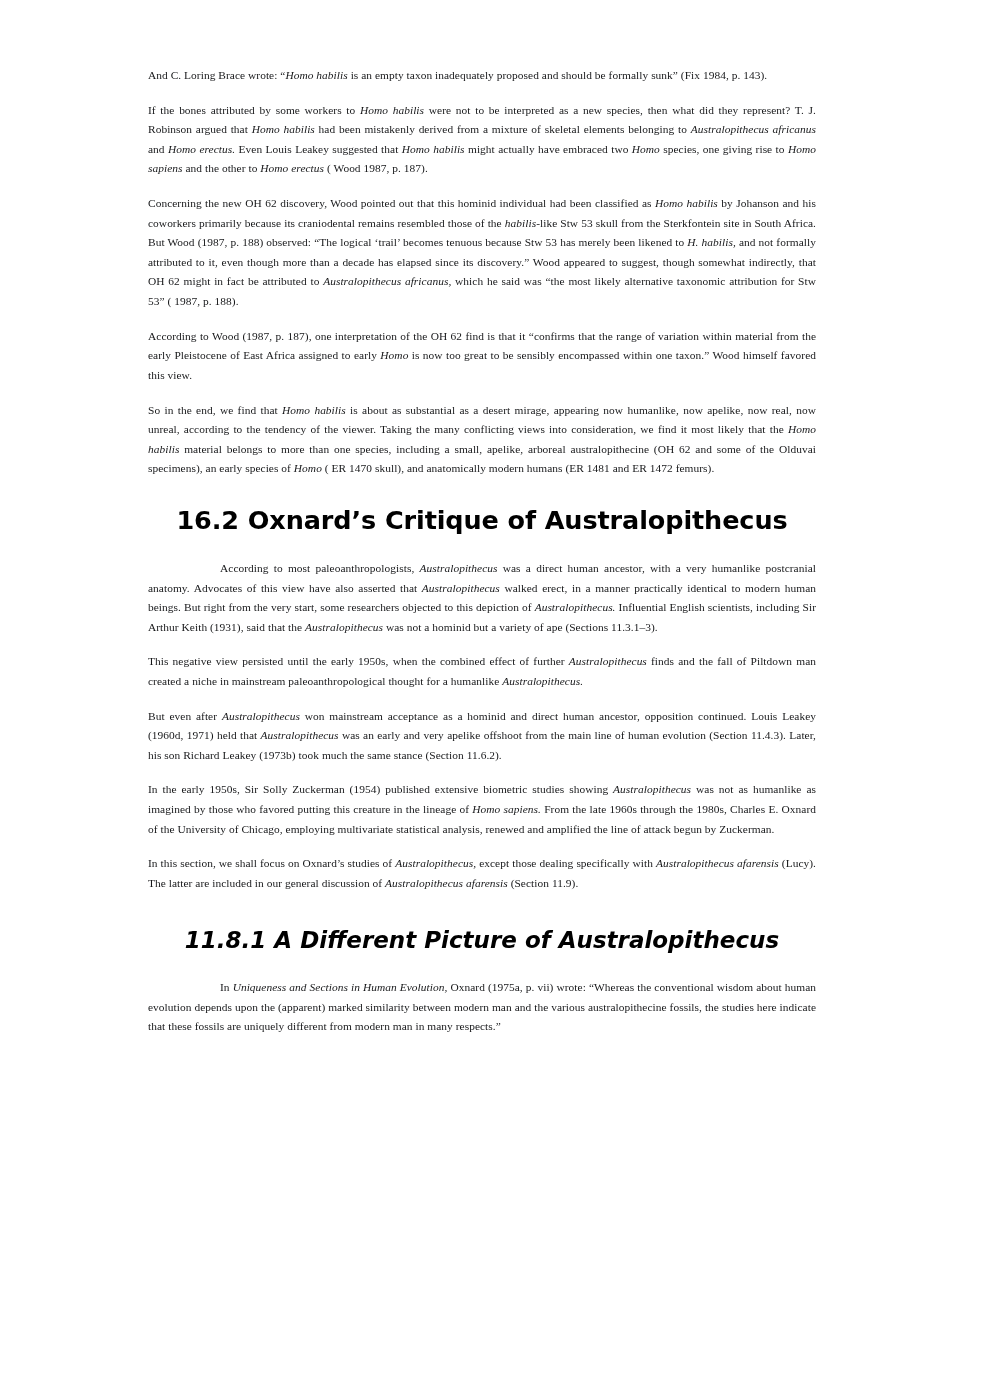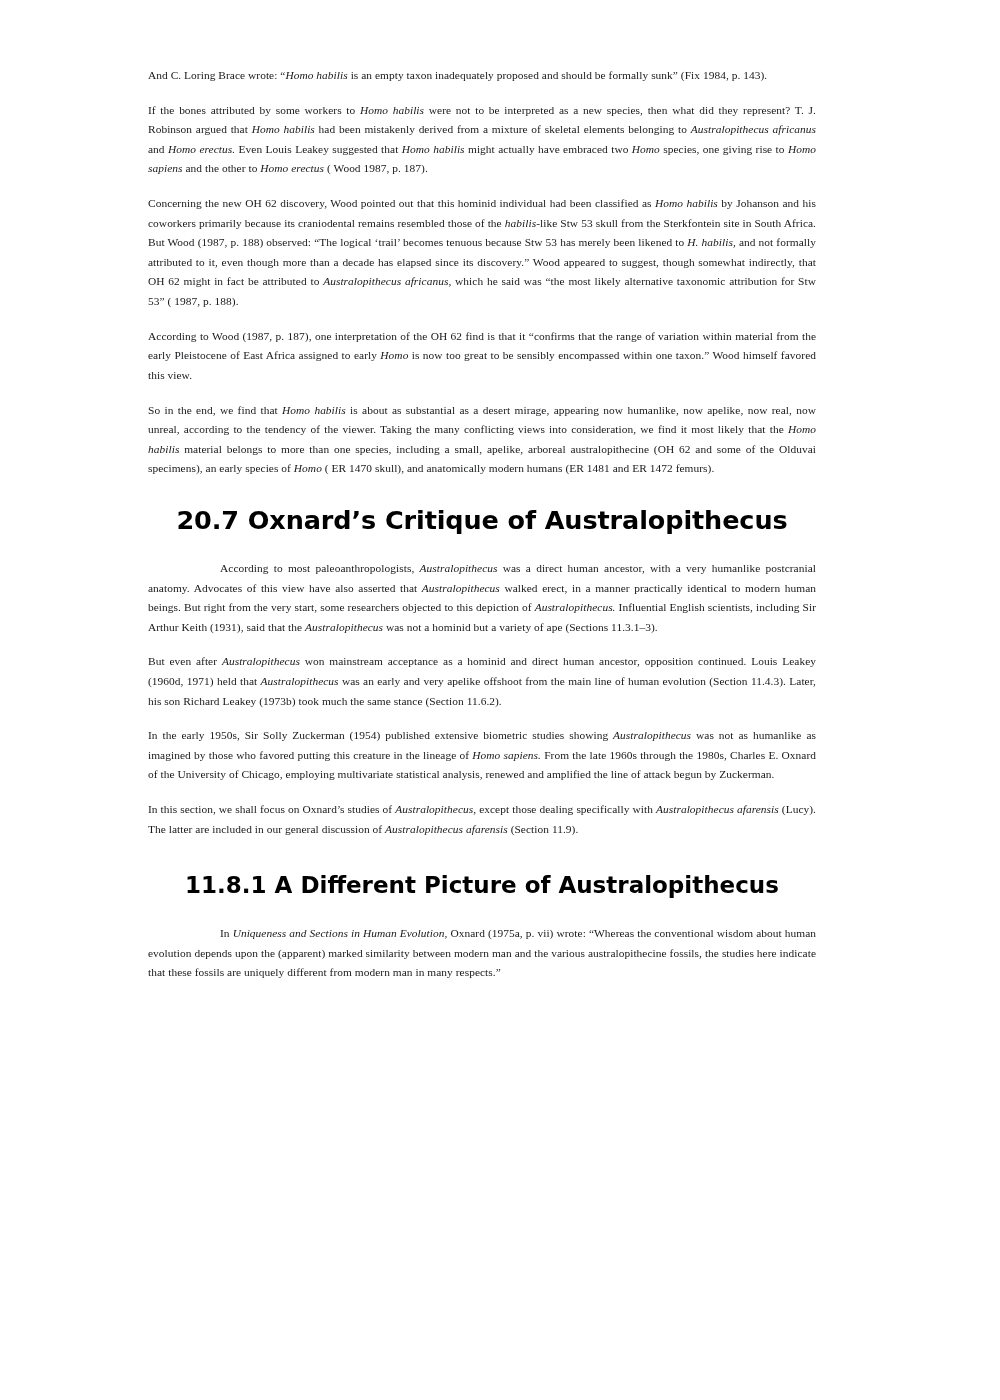--- a/index.html
+++ b/index.html
@@ -45,39 +45,41 @@
     color: #000000;
   }
   h3.subheading {
     font-family: "DejaVu Sans", sans-serif;
     font-weight: bold;
     font-size: 23px;
     text-align: center;
     margin: 30px 0 22px 0;
     line-height: 1.42;
     color: #000000;
+    font-style: italic;
   }
 </style>
 </head>
 <body>
 
 <div class="page">
 
   <div>
     <p class="para">And C. Loring Brace wrote: “<i>Homo habilis</i> is an empty taxon inadequately proposed and should be formally sunk” (Fix 1984, p. 143).</p>
     <p class="para">If the bones attributed by some workers to <i>Homo habilis</i> were not to be interpreted as a new species, then what did they represent? T. J. Robinson argued that <i>Homo habilis</i> had been mistakenly derived from a mixture of skeletal elements belonging to <i>Australopithecus africanus</i> and <i>Homo erectus.</i> Even Louis Leakey suggested that <i>Homo habilis</i> might actually have embraced two <i>Homo</i> species, one giving rise to <i>Homo sapiens</i> and the other to <i>Homo erectus</i> ( Wood 1987, p. 187).</p>
     <p class="para">Concerning the new OH 62 discovery, Wood pointed out that this hominid individual had been classified as <i>Homo habilis</i> by Johanson and his coworkers primarily because its craniodental remains resembled those of the <i>habilis</i>-like Stw 53 skull from the Sterkfontein site in South Africa. But Wood (1987, p. 188) observed: “The logical ‘trail’ becomes tenuous because Stw 53 has merely been likened to <i>H. habilis,</i> and not formally attributed to it, even though more than a decade has elapsed since its discovery.” Wood appeared to suggest, though somewhat indirectly, that OH 62 might in fact be attributed to <i>Australopithecus africanus,</i> which he said was “the most likely alternative taxonomic attribution for Stw 53” ( 1987, p. 188).</p>
     <p class="para">According to Wood (1987, p. 187), one interpretation of the OH 62 find is that it “confirms that the range of variation within material from the early Pleistocene of East Africa assigned to early <i>Homo</i> is now too great to be sensibly encompassed within one taxon.” Wood himself favored this view.</p>
     <p class="para">So in the end, we find that <i>Homo habilis</i> is about as substantial as a desert mirage, appearing now humanlike, now apelike, now real, now unreal, according to the tendency of the viewer. Taking the many conflicting views into consideration, we find it most likely that the <i>Homo habilis</i> material belongs to more than one species, including a small, apelike, arboreal australopithecine (OH 62 and some of the Olduvai specimens), an early species of <i>Homo</i> ( ER 1470 skull), and anatomically modern humans (ER 1481 and ER 1472 femurs).</p>
   </div>
 
-  <h2 class="heading">20.7 Oxnard’s Critique of Australopithecus</h2>
+  <h2 class="heading">16.2 Oxnard’s Critique of Australopithecus</h2>
 
   <div>
     <p class="para indent">According to most paleoanthropologists, <i>Australopithecus</i> was a direct human ancestor, with a very humanlike postcranial anatomy. Advocates of this view have also asserted that <i>Australopithecus</i> walked erect, in a manner practically identical to modern human beings. But right from the very start, some researchers objected to this depiction of <i>Australopithecus.</i> Influential English scientists, including Sir Arthur Keith (1931), said that the <i>Australopithecus</i> was not a hominid but a variety of ape (Sections 11.3.1–3).</p>
+    <p class="para">This negative view persisted until the early 1950s, when the combined effect of further <i>Australopithecus</i> finds and the fall of Piltdown man created a niche in mainstream paleoanthropological thought for a humanlike <i>Australopithecus.</i></p>
     <p class="para">But even after <i>Australopithecus</i> won mainstream acceptance as a hominid and direct human ancestor, opposition continued. Louis Leakey (1960d, 1971) held that <i>Australopithecus</i> was an early and very apelike offshoot from the main line of human evolution (Section 11.4.3). Later, his son Richard Leakey (1973b) took much the same stance (Section 11.6.2).</p>
     <p class="para">In the early 1950s, Sir Solly Zuckerman (1954) published extensive biometric studies showing <i>Australopithecus</i> was not as humanlike as imagined by those who favored putting this creature in the lineage of <i>Homo sapiens.</i> From the late 1960s through the 1980s, Charles E. Oxnard of the University of Chicago, employing multivariate statistical analysis, renewed and amplified the line of attack begun by Zuckerman.</p>
     <p class="para">In this section, we shall focus on Oxnard’s studies of <i>Australopithecus,</i> except those dealing specifically with <i>Australopithecus afarensis</i> (Lucy). The latter are included in our general discussion of <i>Australopithecus afarensis</i> (Section 11.9).</p>
   </div>
 
   <h3 class="subheading">11.8.1 A Different Picture of Australopithecus</h3>
 
   <div>
     <p class="para indent">In <i>Uniqueness and Sections in Human Evolution,</i> Oxnard (1975a, p. vii) wrote: “Whereas the conventional wisdom about human evolution depends upon the (apparent) marked similarity between modern man and the various australopithecine fossils, the studies here indicate that these fossils are uniquely different from modern man in many respects.”</p>
   </div>

